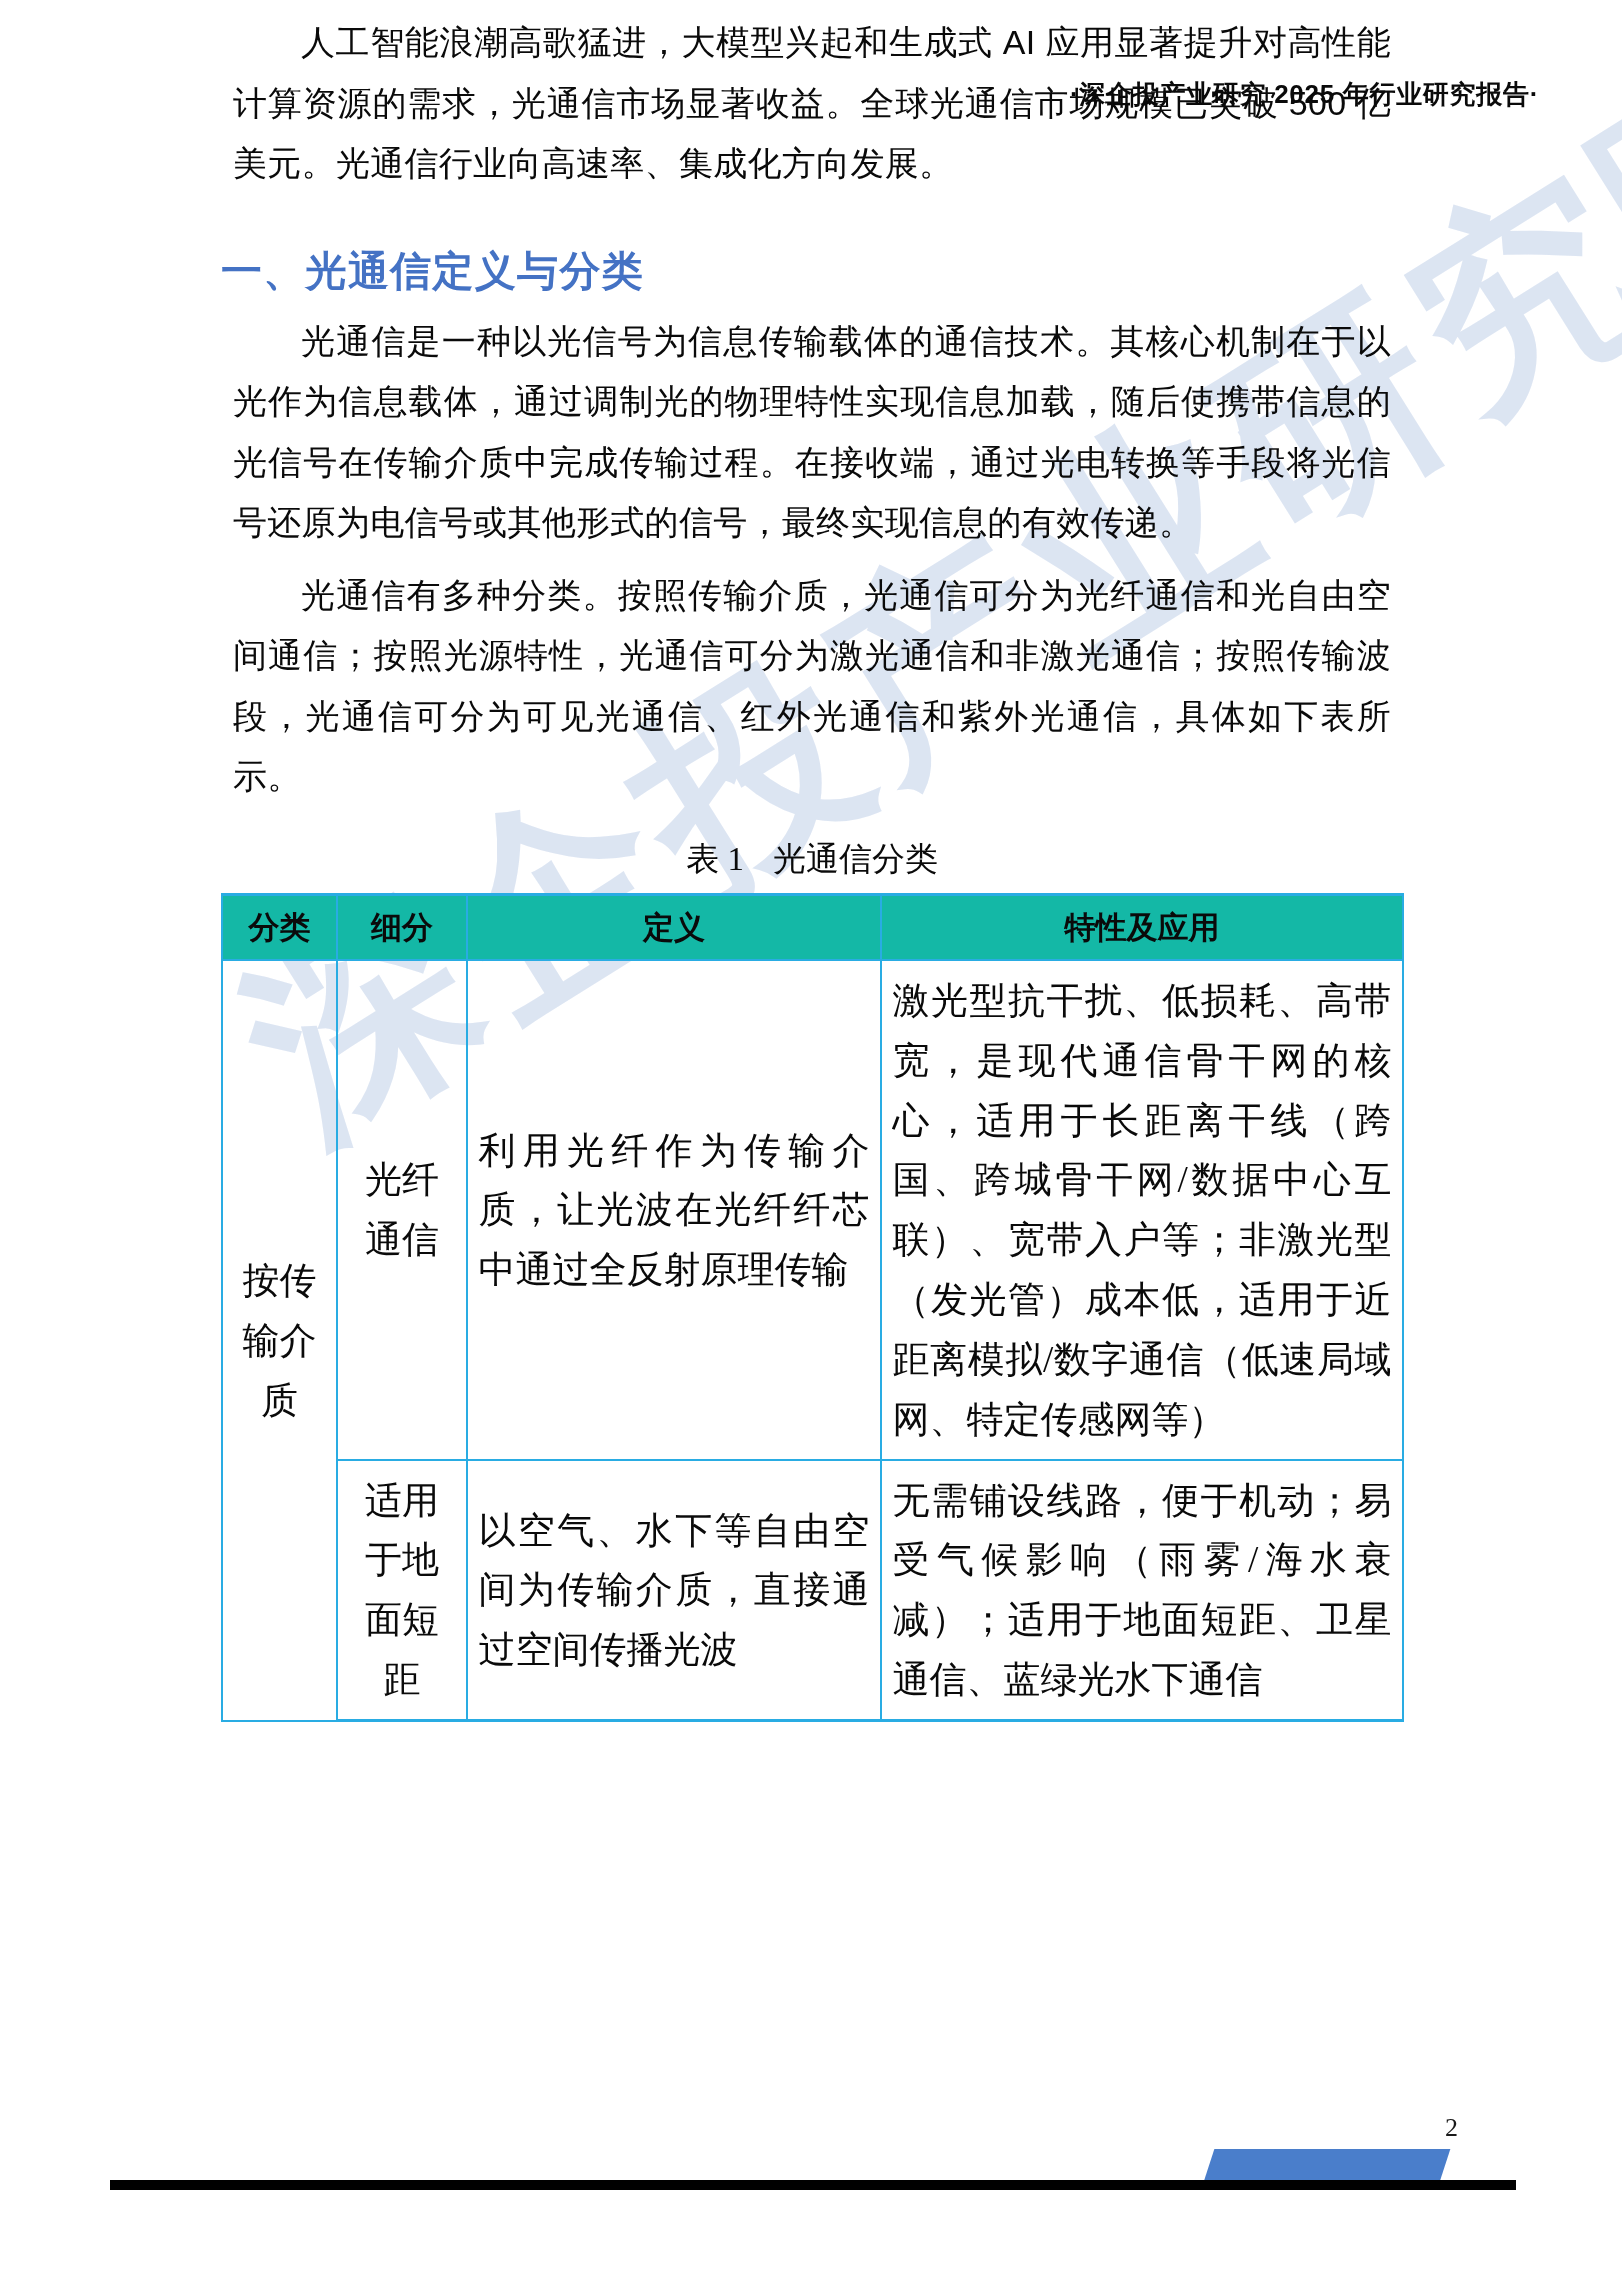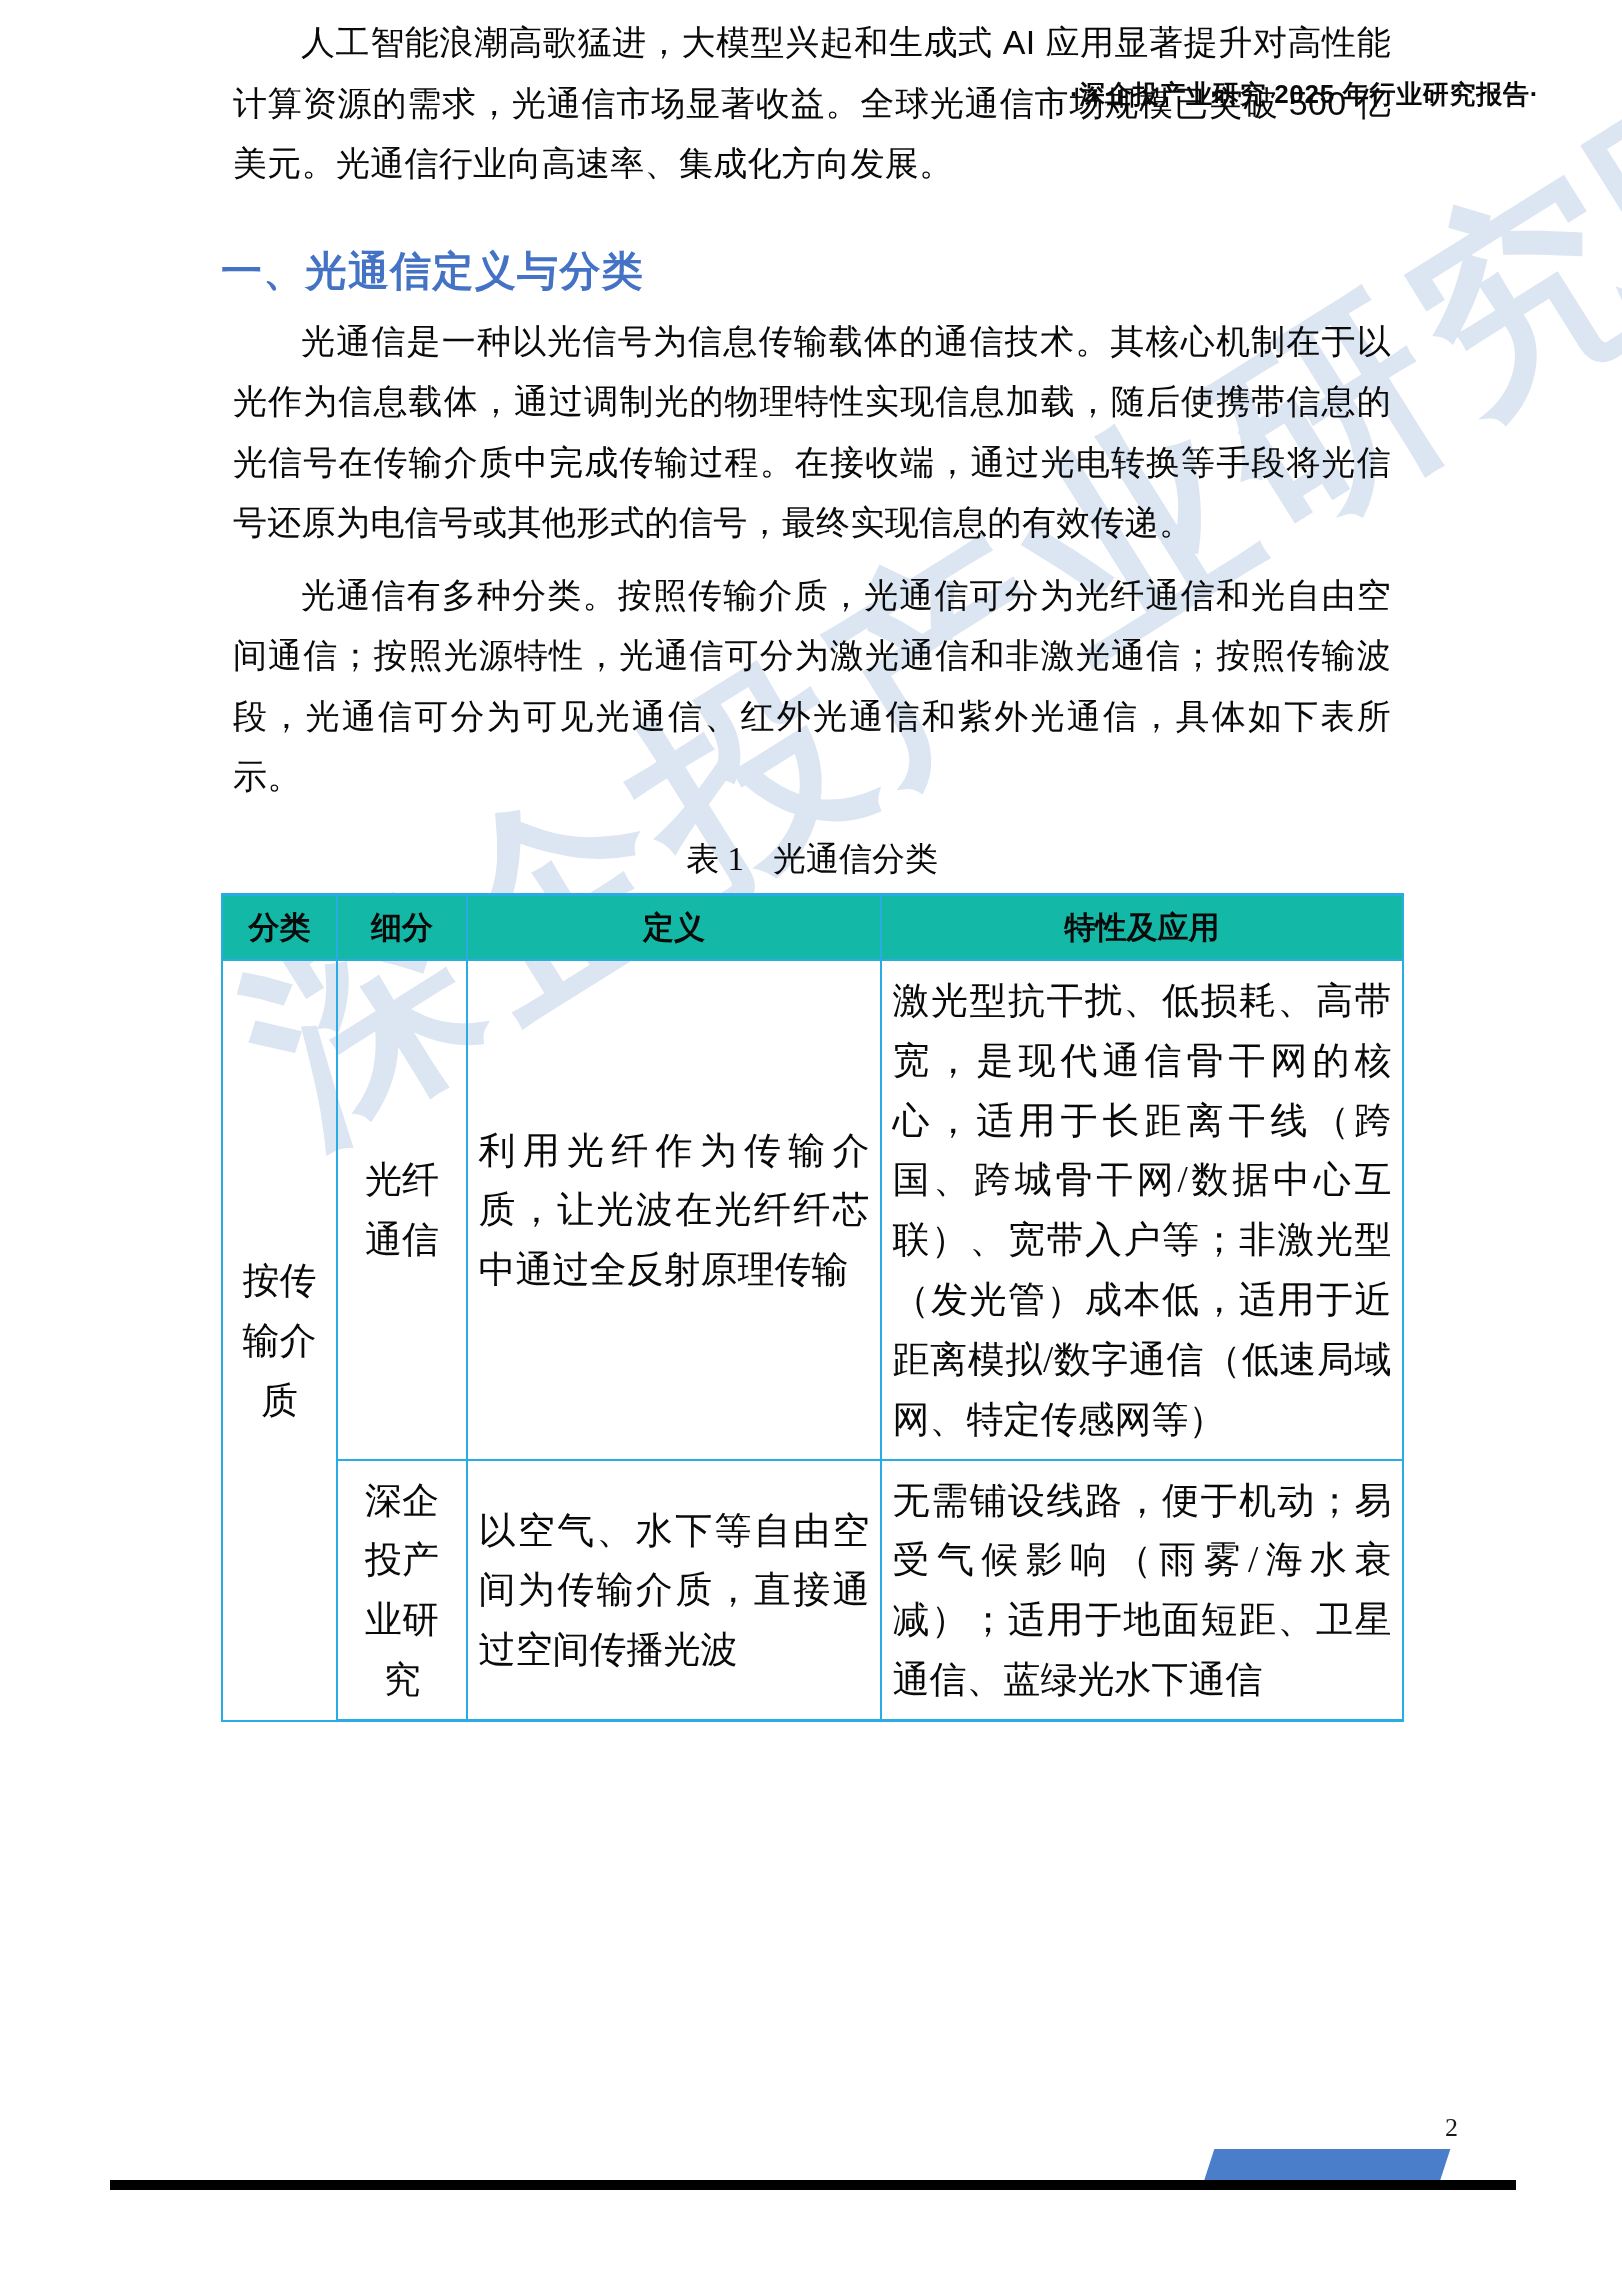--- a/index.html
+++ b/index.html
@@ -240,21 +240,21 @@
         </tr>
       </thead>
       <tbody>
         <tr>
           <td class="cat-cell" rowspan="2">按传输介质</td>
           <td class="cell-center">光纤通信</td>
           <td class="cell-text">利用光纤作为传输介质，让光波在光纤纤芯中通过全反射原理传输</td>
           <td class="cell-text">激光型抗干扰、低损耗、高带宽，是现代通信骨干网的核心，适用于长距离干线（跨国、跨城骨干网/数据中心互联）、宽带入户等；非激光型（发光管）成本低，适用于近距离模拟/数字通信（低速局域网、特定传感网等）</td>
         </tr>
         <tr>
-          <td class="cell-center">深企投产业研究</td>
+          <td class="cell-center">适用于地面短距</td>
           <td class="cell-text">以空气、水下等自由空间为传输介质，直接通过空间传播光波</td>
           <td class="cell-text">无需铺设线路，便于机动；易受气候影响（雨雾/海水衰减）；适用于地面短距、卫星通信、蓝绿光水下通信</td>
         </tr>
       </tbody>
     </table>
 
   </div>
 
   <div class="footer">
     <div class="page-number">2</div>

